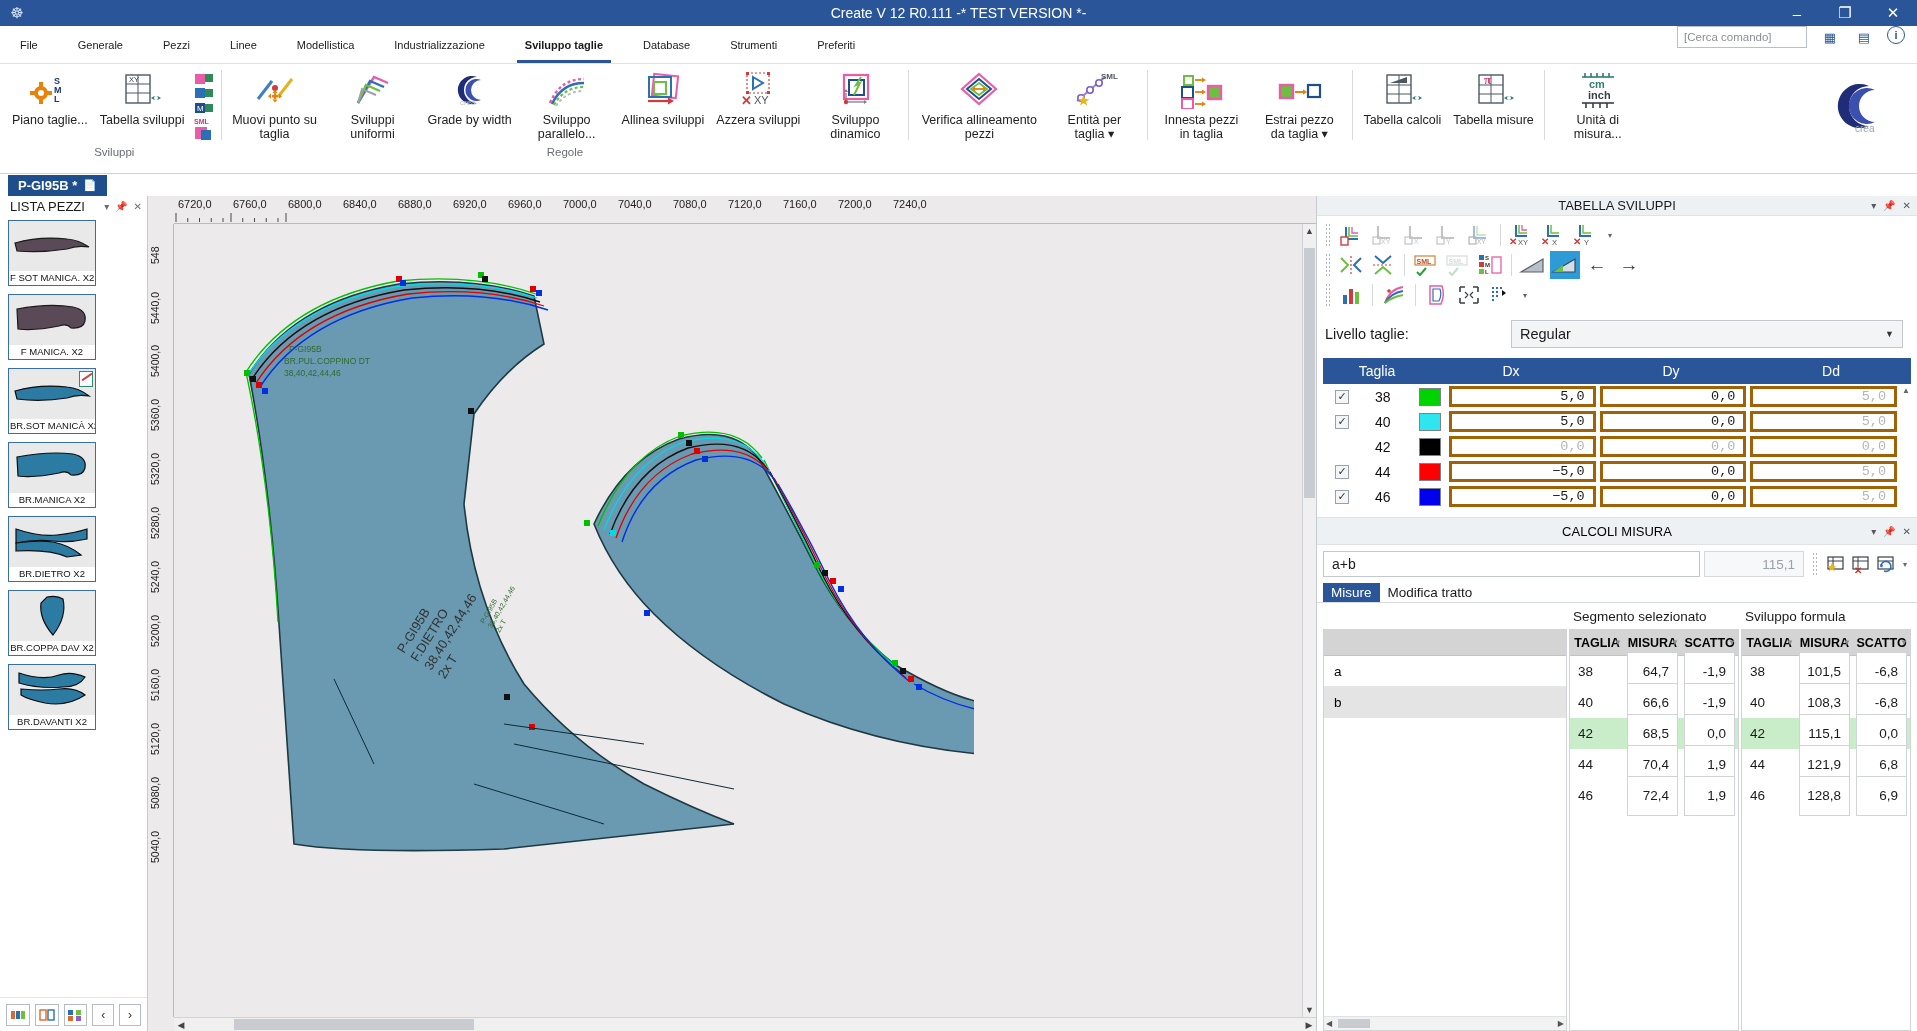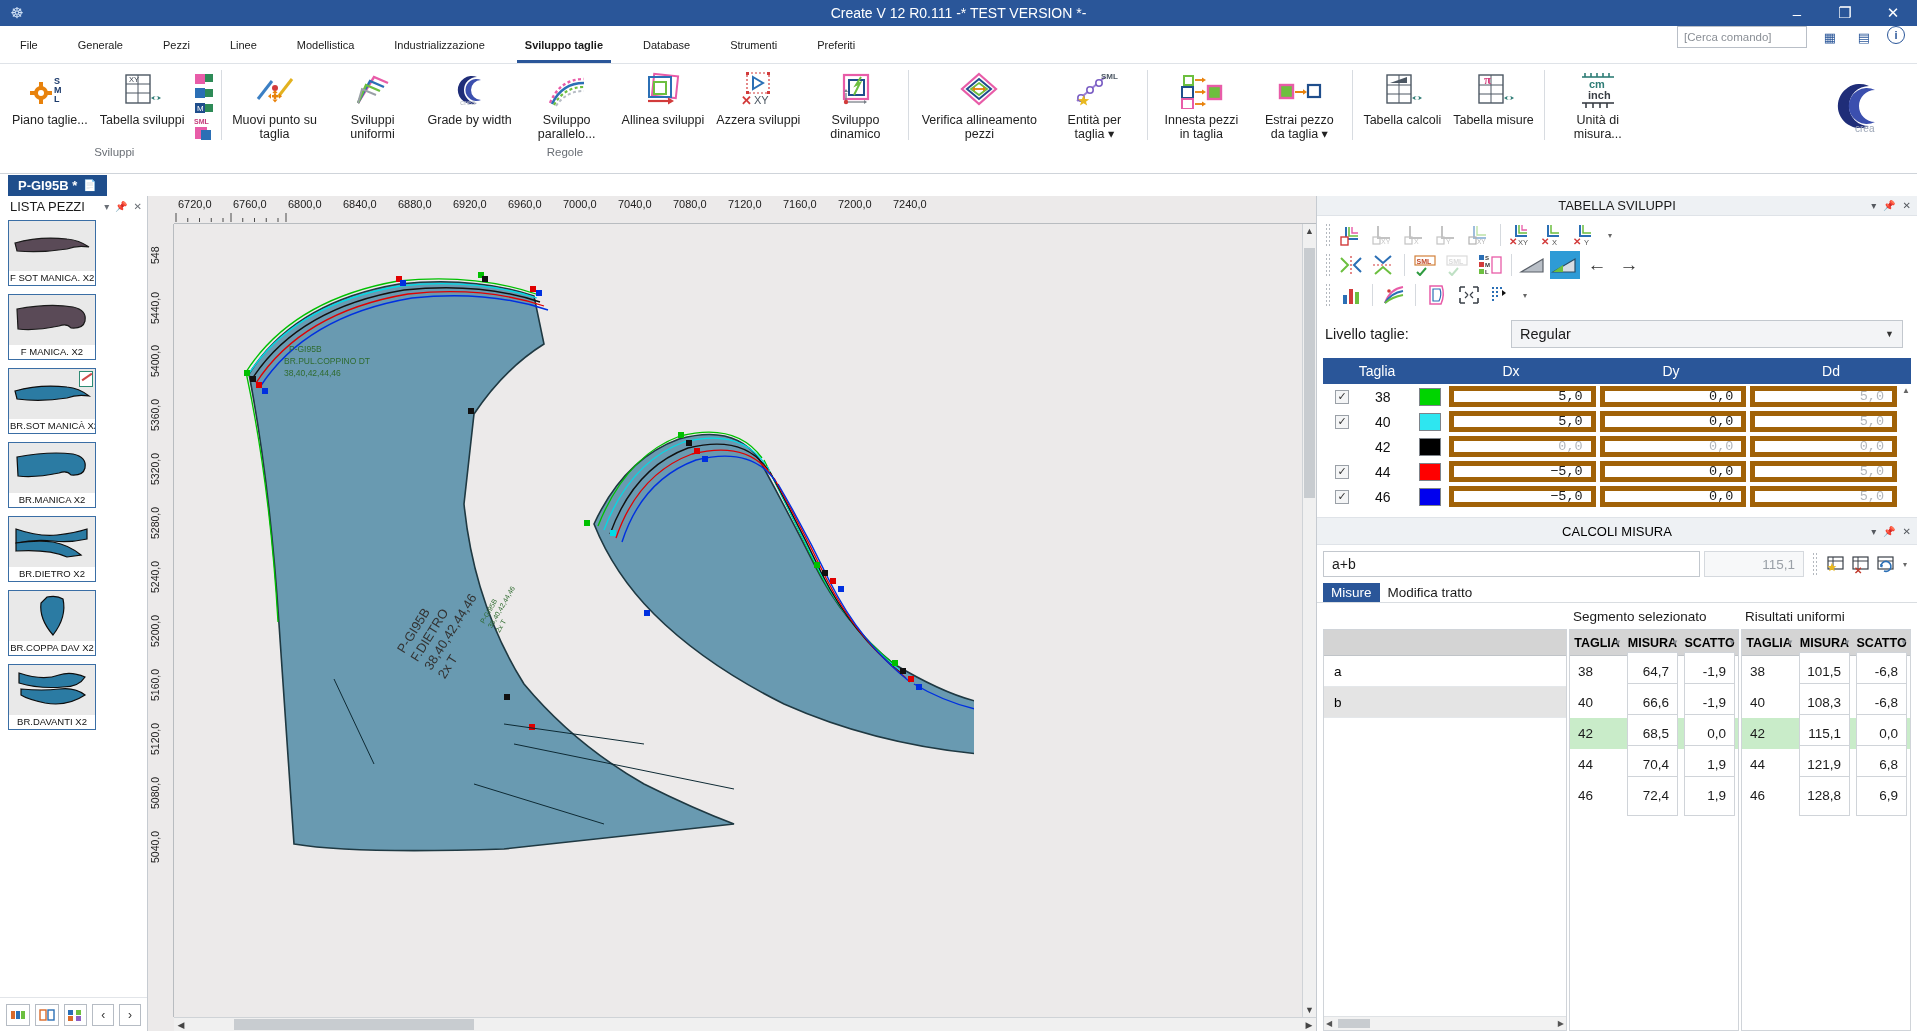--- a/index.html
+++ b/index.html
@@ -192,21 +192,21 @@
   }
   .tg-head .c0 { width: 108px; text-align: center; }
   .tg-head .c1 { flex: 1; text-align: center; }
   .tg-row { display: flex; align-items: center; height: 25px; font-size: 14px; }
   .tg-row .chkcell { width: 52px; display: flex; align-items: center; padding-left: 12px; gap: 8px; }
   .chk { width: 14px; height: 14px; border: 1px solid #9aa0a7; background: #f4f5f6;
          display: flex; align-items: center; justify-content: center; font-size: 11px; color: #333; }
   .tg-row .sz { width: 44px; font-size: 14px; color: #111; }
   .swatch { width: 22px; height: 18px; border: 1px solid #7d838a; margin-right: 8px; }
   .cellbox {
-    flex: 1; height: 21px; border: 5px solid #a16207; margin-right: 4px; background: #fff;
+    flex: 1; height: 21px; border: 3px solid #a16207; margin-right: 4px; background: #fff;
     display: flex; align-items: center; justify-content: flex-end; padding-right: 8px;
     font-size: 13.5px; color: #1b1b1b; font-family: "Liberation Mono", monospace;
   }
   .cellbox.dim { color: #b2b6bb; }
   .tg-scroll { width: 10px; height: 21px; display: flex; align-items: flex-start;
                justify-content: center; font-size: 8px; color: #666; }
 
   
   .calc-title {
     height: 28px; background: #eef1f4; display: flex; align-items: center; justify-content: center;
@@ -1222,21 +1222,21 @@
           </div>
           <div class="g-row">
             <div class="gc-t">46</div>
             <div class="gc-v">72,4</div>
             <div class="gc-v">1,9</div>
           </div>
         </div>
       </div>
 
       <div class="grid2">
-        <div class="mh-label">Risultati uniformi</div>
+        <div class="mh-label">Sviluppo formula</div>
         <div class="gtable">
           <div class="g-hdr">
             <div class="gc" style="width:54px">
               <span>TAGLIA</span>
               <span class="filt">▼</span>
             </div>
             <div class="gc" style="flex:1">
               <span>MISURA</span>
               <span class="filt">▼</span>
             </div>

